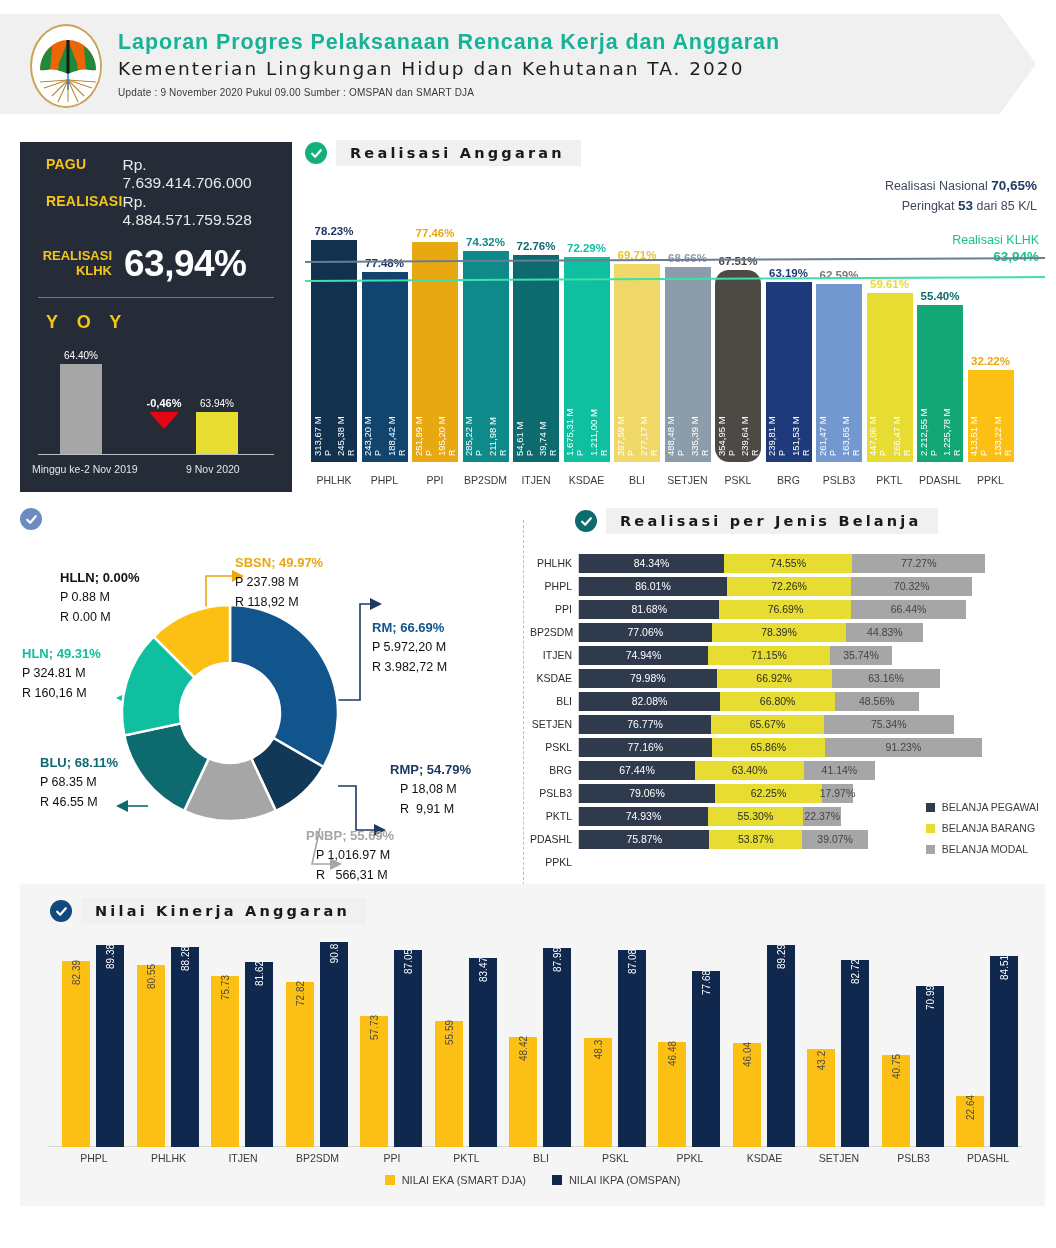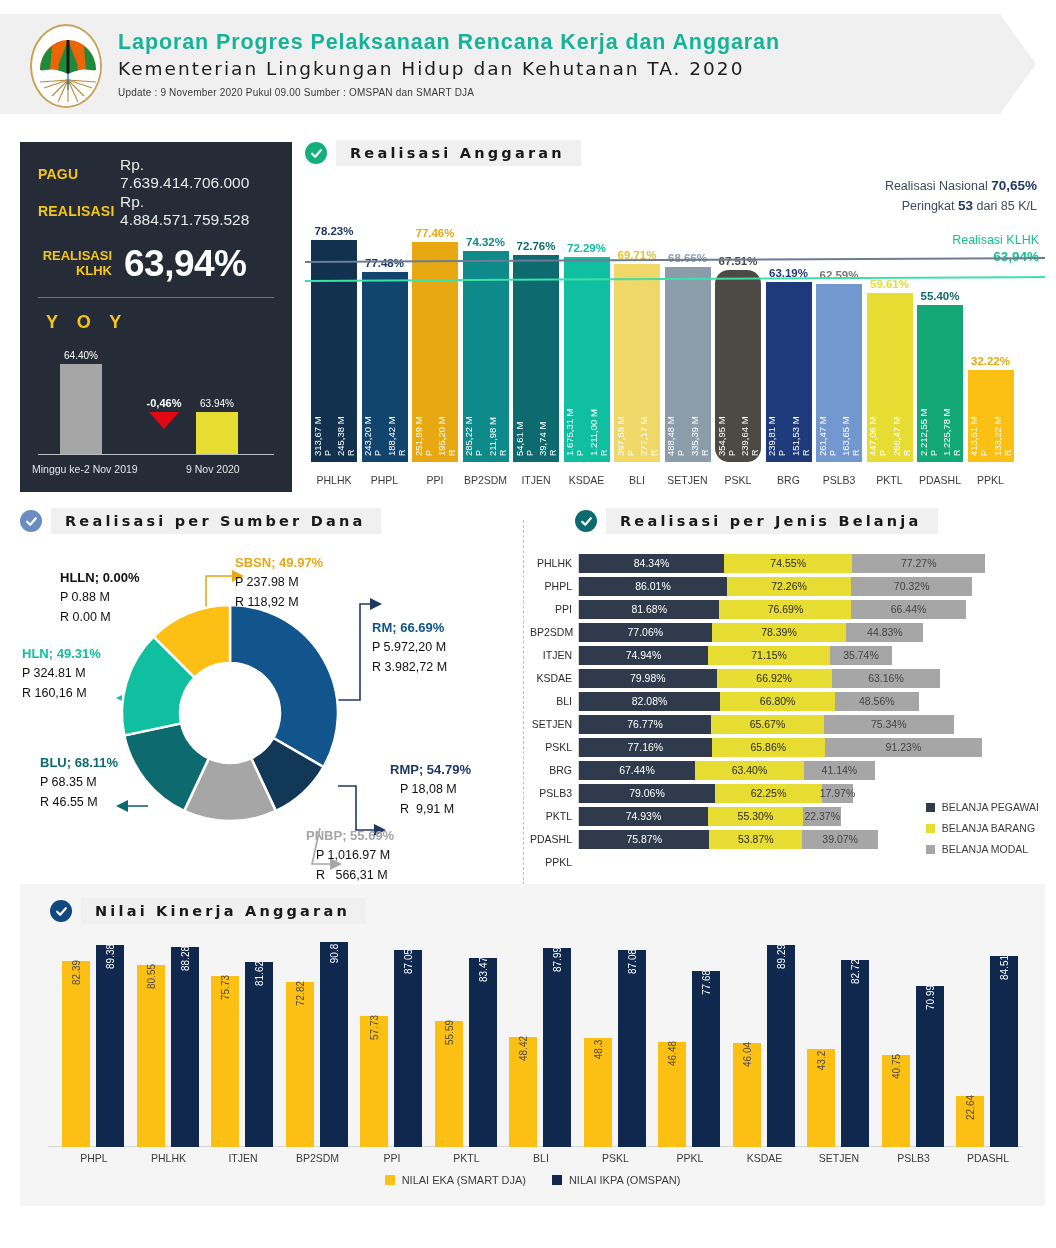--- a/index.html
+++ b/index.html
@@ -32,21 +32,21 @@
     font-size:18.5px; color:#1d1d1d; letter-spacing:2.0px; line-height:1.5;
     font-family:"DejaVu Sans", sans-serif;
   }
   .h-update { font-size:10px; color:#3a3a3a; letter-spacing:0.2px; margin-top:4px; }
 
   
   .panel-left {
     position:absolute; left:20px; top:142px; width:272px; height:350px;
     background:#252c37;
   }
-  .pagu-row { display:flex; align-items:center; padding:0 18px; margin-top:14px; }
+  .pagu-row { display:flex; align-items:flex-start; padding:0 26px; margin-top:14px; }
   .pagu-lbl { color:#f5c518; font-weight:bold; font-size:14px; width:84px; letter-spacing:0.2px;}
   .pagu-val { color:#e9e9e9; font-size:15.5px; }
   .realisasi-big { display:flex; align-items:center; padding:0 14px; margin-top:14px; }
   .rb-lbl { color:#f5c518; font-weight:bold; font-size:13px; line-height:1.15; text-align:right; width:78px;}
   .rb-val { color:#ffffff; font-size:37px; font-weight:bold; margin-left:12px; letter-spacing:-0.5px;}
   .divider { height:1px; background:#6e7681; margin:12px 18px 0 18px; }
   .yoy-title { color:#f5c518; font-weight:bold; font-size:18px; letter-spacing:7px; padding-left:26px; margin-top:14px; }
 
   .yoy-chart { position:relative; height:138px; margin:4px 18px 0 18px; }
   .yoy-axis { position:absolute; left:0; right:0; bottom:20px; height:1px; background:#b9bec6; }
@@ -363,21 +363,20 @@
     </div>
 </div>
 
 <div class="panel-donut">
   <div class="sec-head">
     <span class="sec-ico" style="background:#6a8cc0;">
       <svg viewBox="0 0 24 24">
           <path d="M4 12.5 L9.5 18 L20 6" stroke="#fff" stroke-width="4" fill="none" stroke-linecap="round" stroke-linejoin="round"></path>
         </svg>
     </span>
-    <span class="sec-title">Realisasi per Sumber Dana</span>
   </div>
 
   <svg class="arrow-svg">
     <g stroke="#e8a812" fill="none" stroke-width="1.6">
       <path d="M186 110 L186 68 L212 68"></path>
         <path d="M212 62 L224 68 L212 74 Z" fill="#e8a812" stroke="none"></path>
     </g>
     <g stroke="#1f3864" fill="none" stroke-width="1.6">
       <path d="M300 192 L340 192 L340 96 L350 96"></path>
         <path d="M350 90 L362 96 L350 102 Z" fill="#1f3864" stroke="none"></path>
@@ -575,21 +574,21 @@
           <div class="seg peg" style="width: 128.88px;">74.93%</div>
           <div class="seg bar" style="width: 95.116px;">55.30%</div>
           <div class="seg mod" style="width: 38.4764px;">22.37%</div>
         </div>
       </div>
       <div class="srow">
         <div class="srow-lbl">PDASHL</div>
         <div class="srow-bars">
           <div class="seg peg" style="width: 130.496px;">75.87%</div>
           <div class="seg bar" style="width: 92.6564px;">53.87%</div>
-          <div class="seg mod" style="width: 76px; text-align: right;">39.07%</div>
+          <div class="seg mod" style="width: 66px; text-align: right;">39.07%</div>
         </div>
       </div>
       <div class="srow">
         <div class="srow-lbl">PPKL</div>
       </div>
     </div>
   <div class="stack-legend" id="stack-legend">
       <div class="slg">
         <i style="background:#2f3b4d"></i>
         <span>BELANJA PEGAWAI</span>

